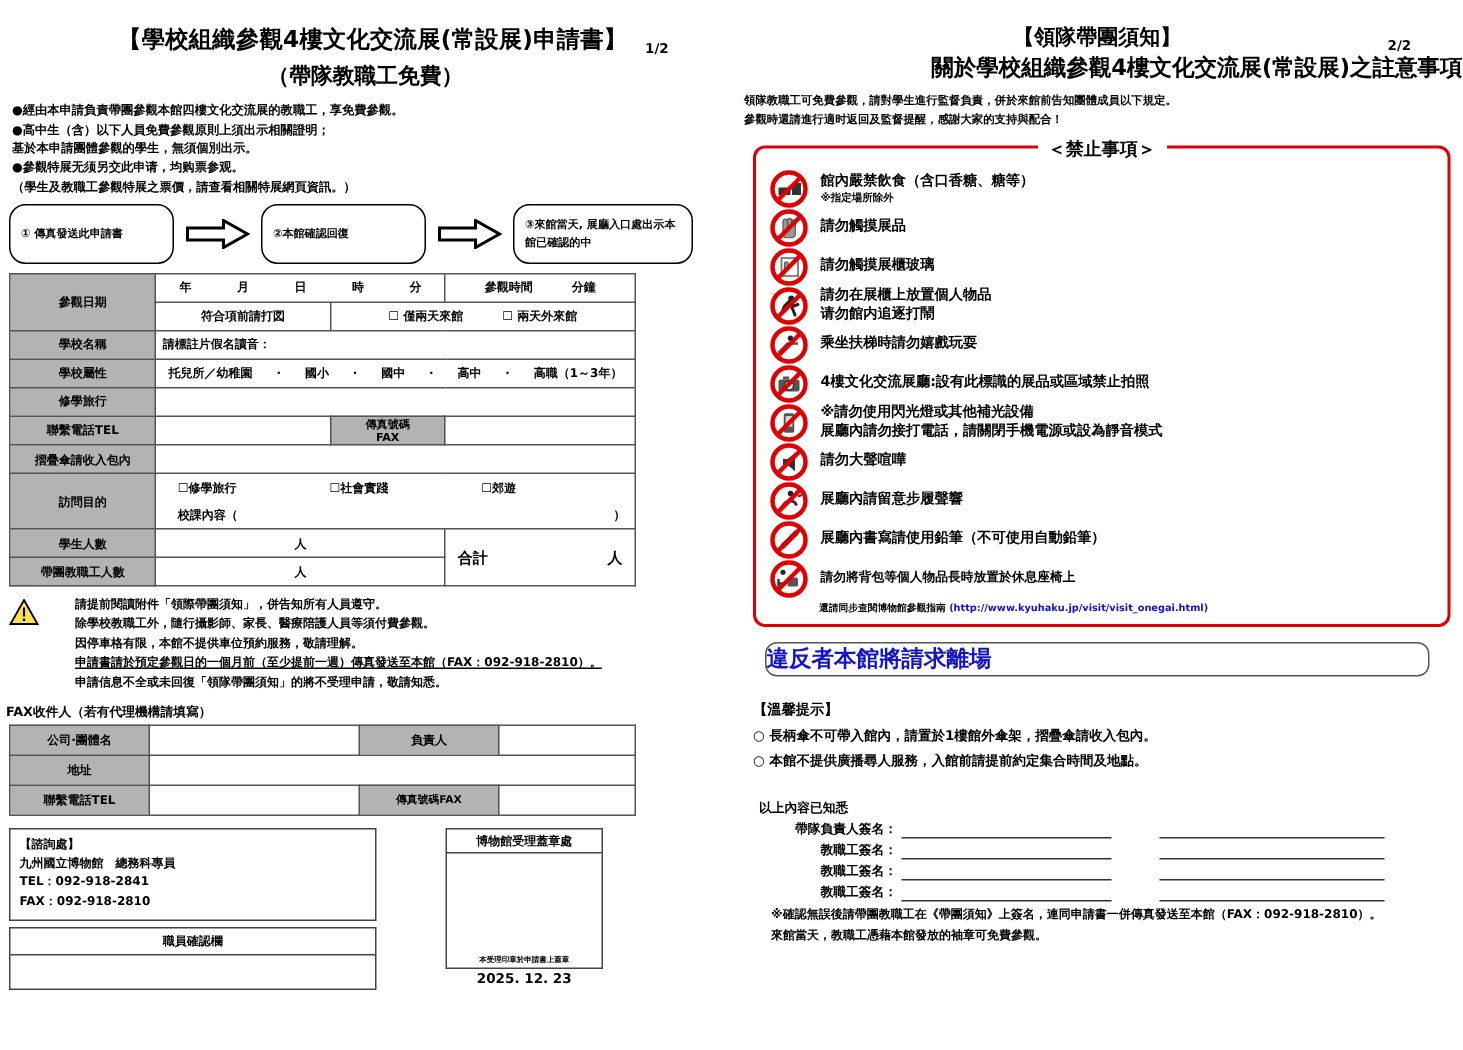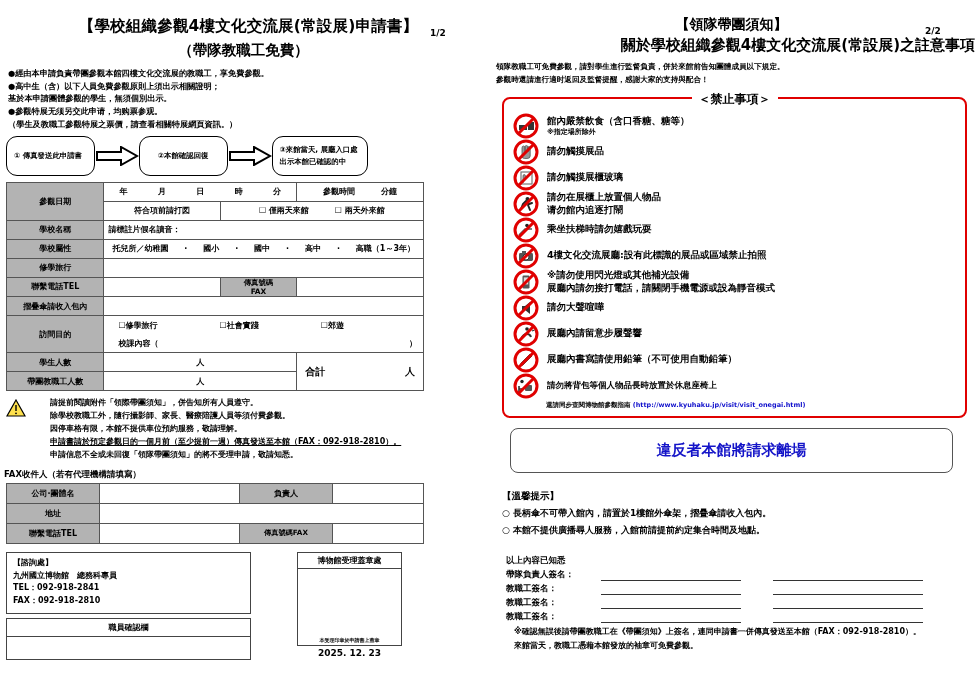--- a/index.html
+++ b/index.html
@@ -19,29 +19,29 @@
   }
   .l-sub{text-align:center;font-weight:bold;font-size:14.5px;margin-top:4px;}
   .pageno{position:absolute;font-size:9px;font-weight:bold;}
   .pageno.l{left:426px;top:28px;}
   .pageno.r{left:437px;top:26px;}
 
   .bullets{margin:7px 0 0 8px;font-size:8.2px;font-weight:bold;line-height:1.55;}
   .bullets div{white-space:nowrap;}
 
   
-  .flow{display:flex;align-items:center;margin:5px 0 0 6px;width:362px;}
+  .flow{display:flex;align-items:center;margin:5px 0 0 6px;width:456px;}
   .fbox{
     border:1.6px solid #000;border-radius:11px;
     font-size:7.4px;font-weight:bold;line-height:1.5;
     padding:6px 7px;box-sizing:border-box;height:40px;
     display:flex;flex-direction:column;justify-content:center;
   }
   .fbox.b1{width:110px;}
-  .fbox.b2{width:110px;text-align:center;}
+  .fbox.b2{width:110px;}
   .fbox.b3{width:120px;}
   .arrow{flex:1;display:flex;justify-content:center;align-items:center;}
   .arrow svg{display:block;}
 
   
   table.form{
     border-collapse:collapse;width:418px;margin:6px 0 0 6px;
     font-size:8px;font-weight:bold;
   }
   table.form td{border:1px solid #555;padding:0;height:18px;}
@@ -106,30 +106,30 @@
   .rule .txt{font-size:9.5px;font-weight:bold;line-height:1.35;}
   .rule .txt .small{font-size:7px;display:block;}
   .rule .txt .line2{display:block;}
   .rule.tight{min-height:22px;}
   .rule .txt.serif{font-family:"DejaVu Serif","Liberation Serif",serif;font-size:8.5px;}
   .note-url{font-size:6.5px;font-weight:bold;margin:2px 0 0 34px;}
   .note-url a{color:#1111cc;text-decoration:none;}
 
   .violate{
     margin:10px 22px 0 22px;border:1.6px solid #555;border-radius:8px;
-    text-align:center;color:#1414c8;font-size:15px;font-weight:bold;
-    padding:12px 0;background:#fff;
+    color:#1414c8;font-size:15px;font-weight:bold;
+    padding:1px 0;background:#fff;
   }
 
   .tips{margin:14px 0 0 14px;font-size:9px;font-weight:bold;line-height:1.9;}
   .tips .hd{font-size:9.5px;}
 
   .ack{margin:16px 0 0 18px;font-size:8.5px;font-weight:bold;}
   .sigline{display:flex;align-items:flex-end;gap:0;margin-top:1px;}
-  .sigline .lab{width:92px;font-size:8.5px;font-family:Liberation Mono, monospace;}
+  .sigline .lab{width:92px;text-align:right;font-size:8.5px;font-family:Liberation Mono, monospace;}
   .sigline .ln{width:140px;border-bottom:1px solid #333;height:12px;margin-left:3px;}
   .sigline .ln2{width:150px;border-bottom:1px solid #333;height:12px;margin-left:32px;}
   .footnote{margin:2px 0 0 8px;font-size:8px;font-weight:bold;line-height:1.7;}
 </style>
 </head>
 <body>
 
 <div class="page left">
 
   <div class="pageno l">1/2</div>

